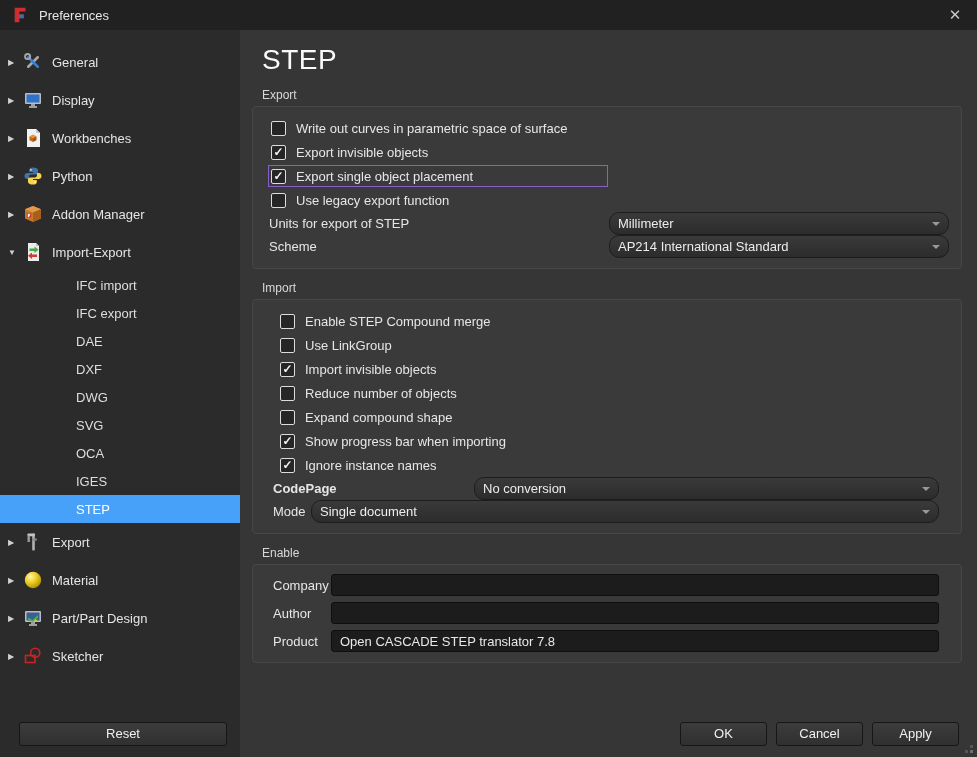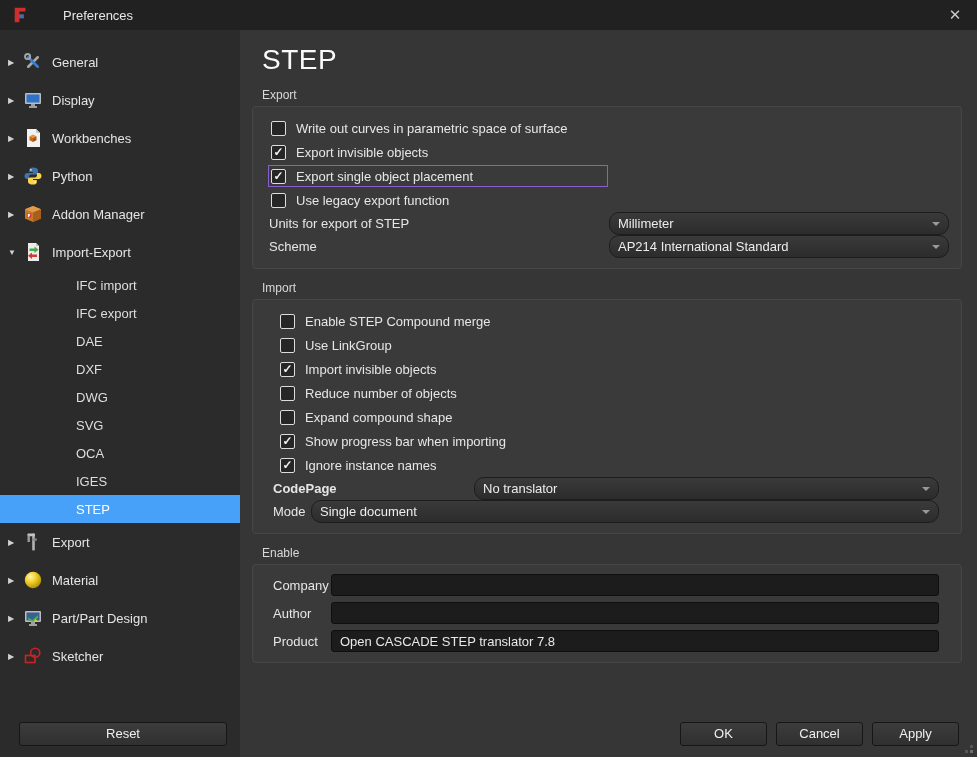--- a/index.html
+++ b/index.html
@@ -1,21 +1,21 @@
 <!DOCTYPE html>
 <html><head>
 <meta charset="utf-8">
 <style>
   * { margin:0; padding:0; box-sizing:border-box; }
   html,body { width:977px; height:757px; overflow:hidden; }
   body { font-family:"Liberation Sans", sans-serif; background:#363636; color:#e8e8e8; }
   .window { position:relative; width:977px; height:757px; background:#363636; }
 
   
-  .titlebar { height:30px; background:#212121; display:flex; align-items:center; padding-left:12px;gap:24px; }
+  .titlebar { height:30px; background:#212121; display:flex; align-items:center; padding-left:12px; }
   .tb-icon { width:18px; height:18px; flex:none; }
   .tb-title { font-size:13px; color:#e6e6e6; margin-left:9px; }
   .close-btn { margin-left:auto; width:44px; height:30px; display:flex; align-items:center; justify-content:center;
                color:#c8c8c8; font-size:15px; }
 
   .bodyrow { display:flex; height:727px; }
 
   
   .sidebar { width:240px; flex:none; background:#2b2b2b; position:relative; padding-top:13px; }
   .tree-item { height:38px; display:flex; align-items:center; font-size:13px; color:#e4e4e4; }
@@ -377,21 +377,21 @@
             <span class="cb-box">
                 <span class="cb-mark">✓</span>
               </span>
             <span class="cb-label">Ignore instance names</span>
           </div>
         </div>
 
         <div class="field-row row-indent">
           <span class="field-label label-codepage">CodePage</span>
           <div class="combobox combo-grow">
-            <span>No translator</span>
+            <span>No conversion</span>
             <span class="combo-arrow"></span>
           </div>
         </div>
 
         <div class="field-row row-indent">
           <span class="field-label label-mode">Mode</span>
           <div class="combobox combo-grow">
             <span>Single document</span>
             <span class="combo-arrow"></span>
           </div>

